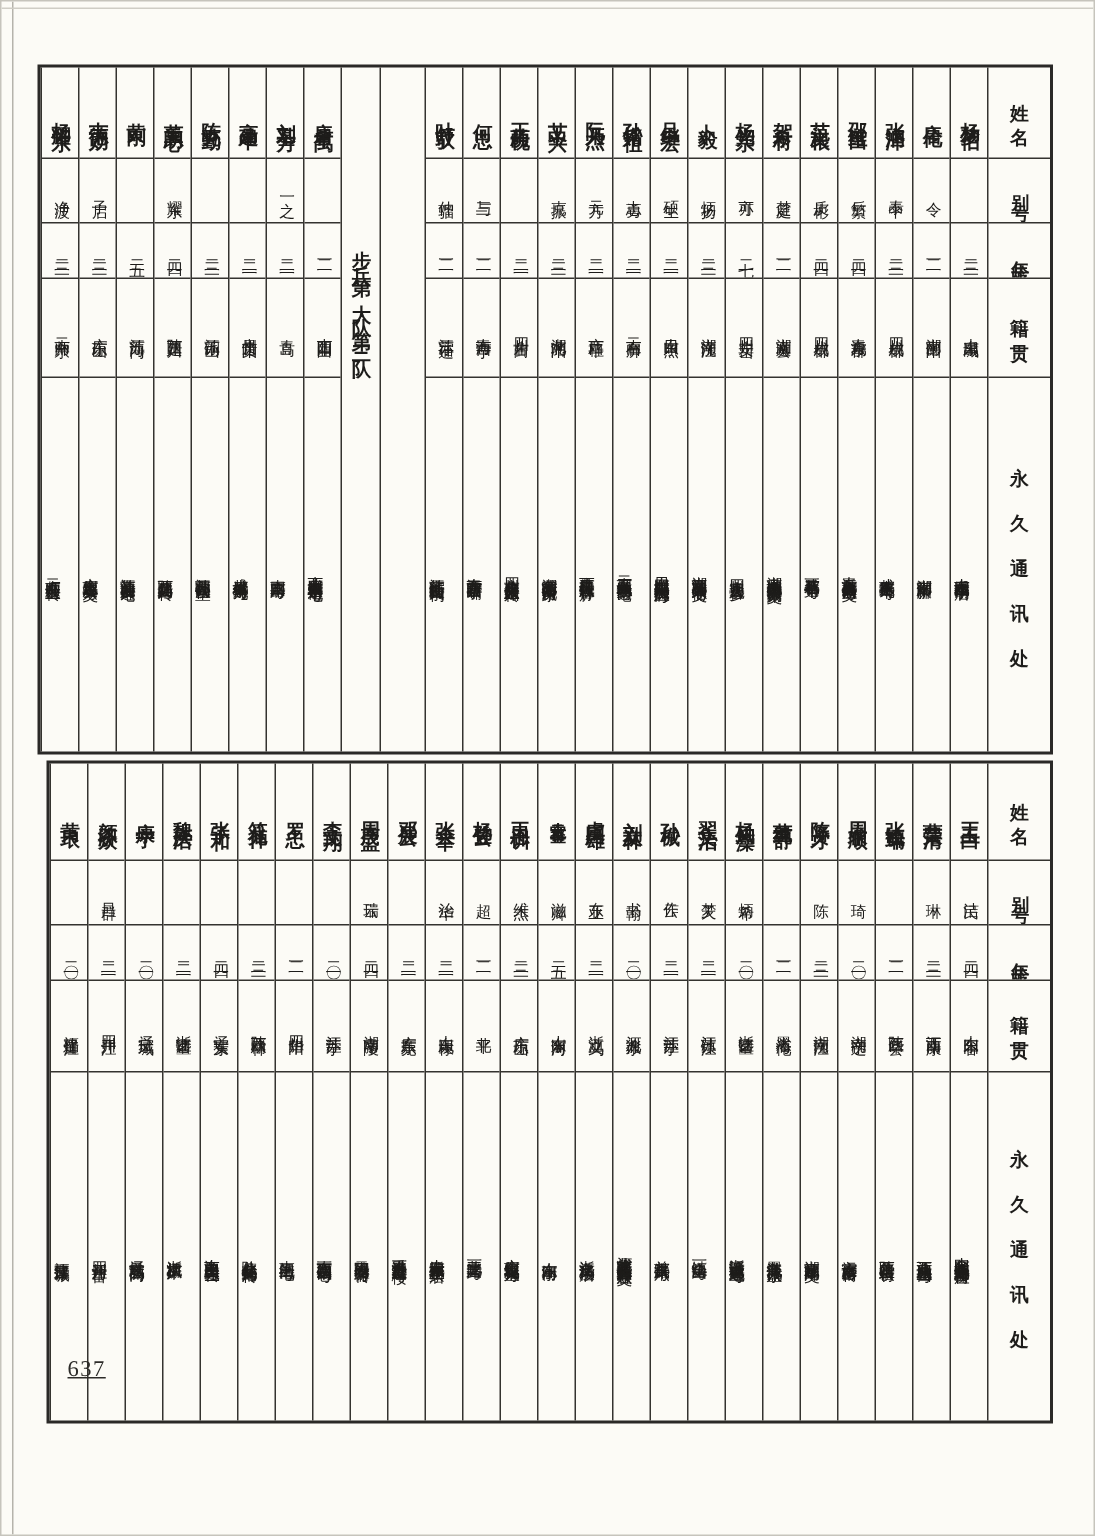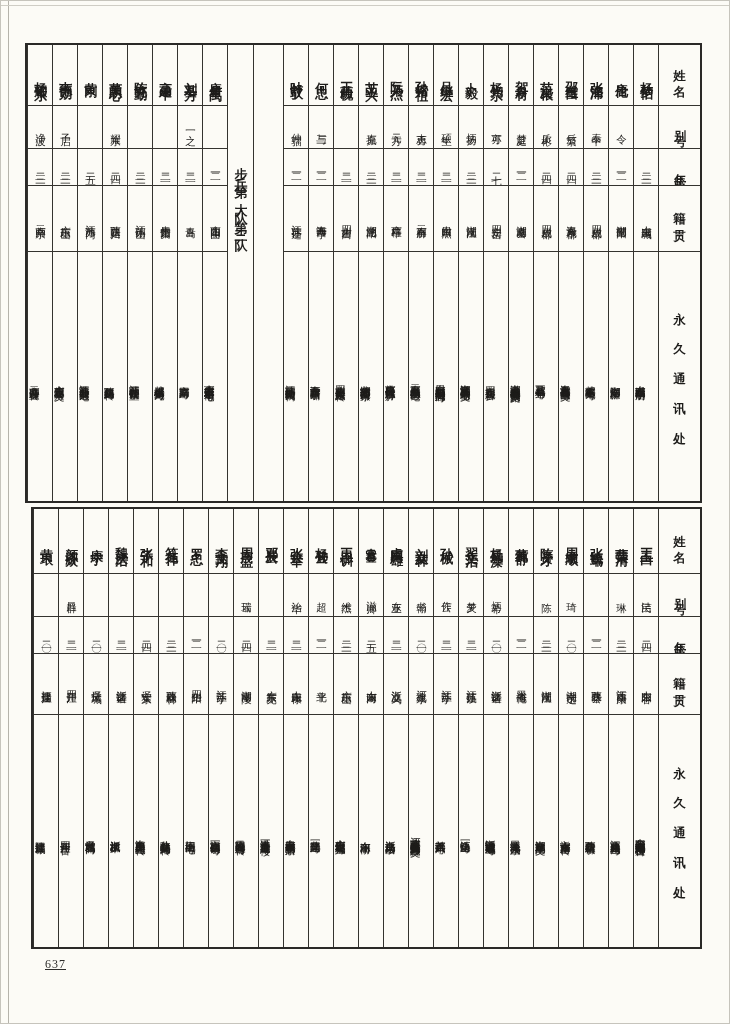--- a/index.html
+++ b/index.html
@@ -60,22 +60,22 @@
   .h-native .vt{font-size:12.5px;letter-spacing:17px;}
   .h-addr{justify-content:center;padding-top:0;}
   .h-addr .vt{font-size:12.5px;letter-spacing:30px;max-height:none;}
 
   .sec-title{
     writing-mode:vertical-rl;text-orientation:upright;
     font-size:13px;font-weight:700;letter-spacing:9px;
     margin-top:112px;
   }
   .pagenum{
-    position:absolute;left:44px;top:956px;
-    font-size:12px;letter-spacing:1px;color:#2c2b29;text-decoration:underline;
+    position:absolute;left:44px;top:904px;
+    font-size:15px;letter-spacing:1px;color:#2c2b29;text-decoration:underline;
   }
 </style>
 </head>
 <body>
 
 <div class="page">
   <div class="scan-edge-left"></div>
   <div class="scan-edge-top"></div>
 
   <div class="rtable t1" id="table1">

